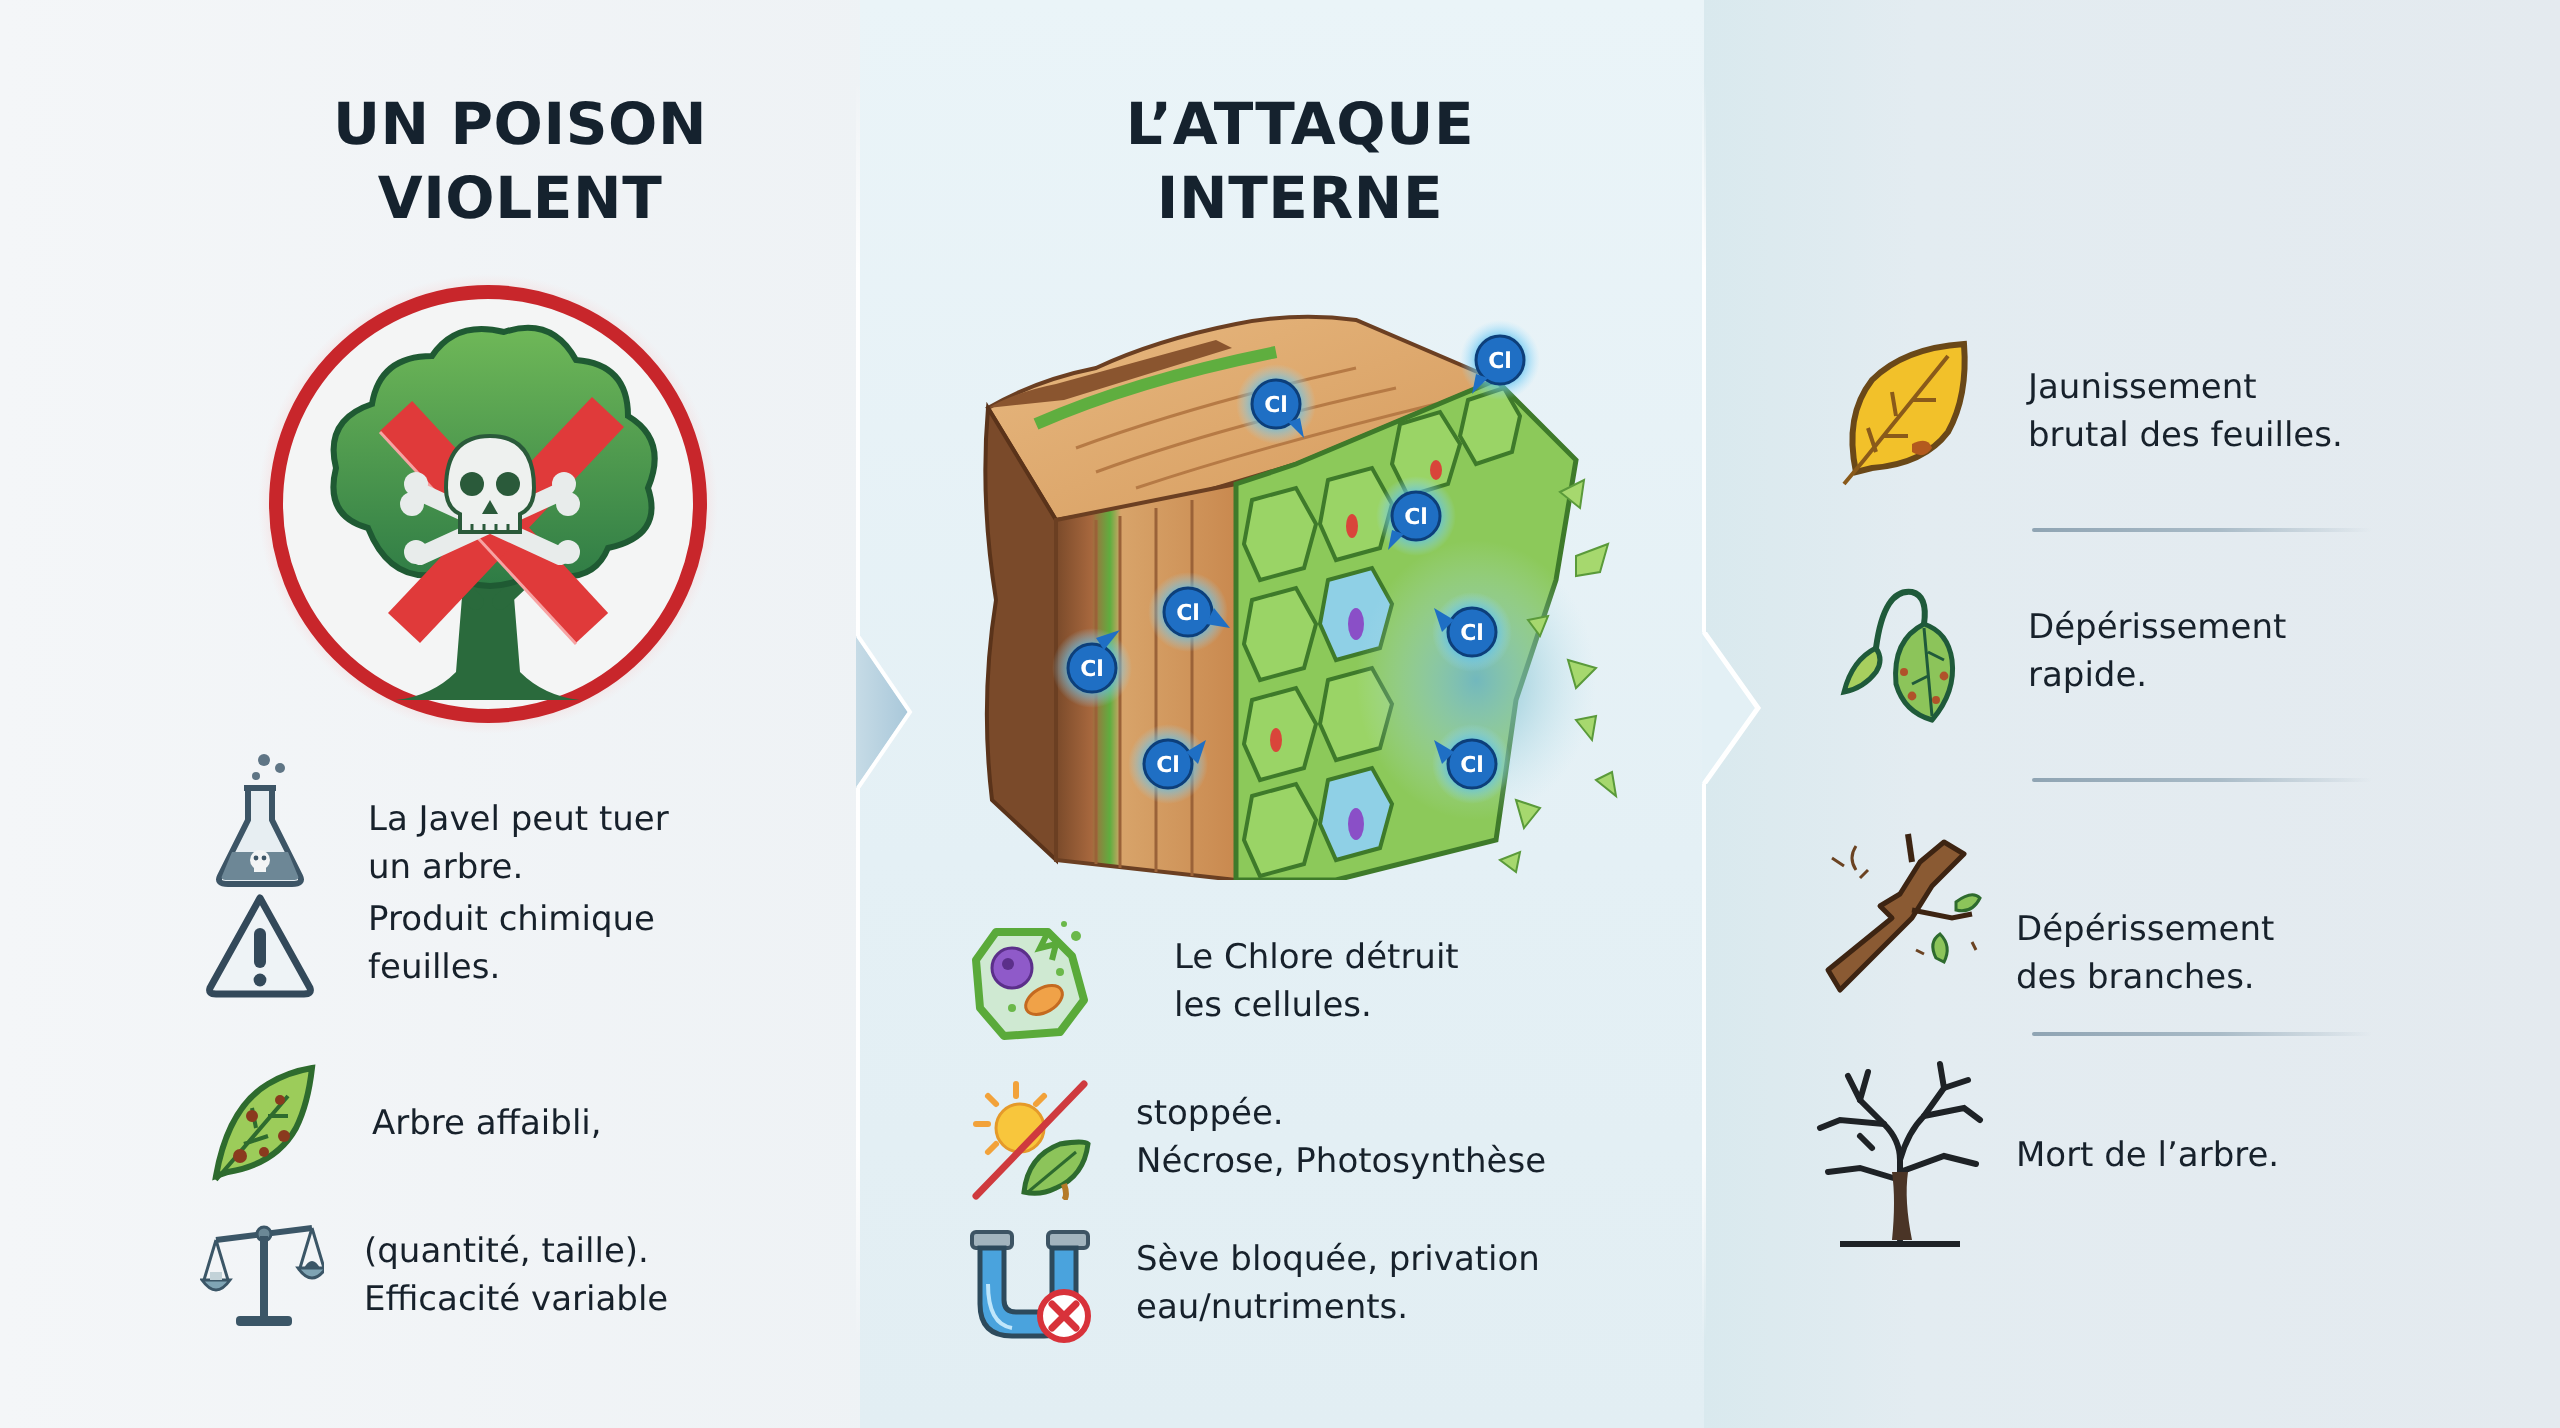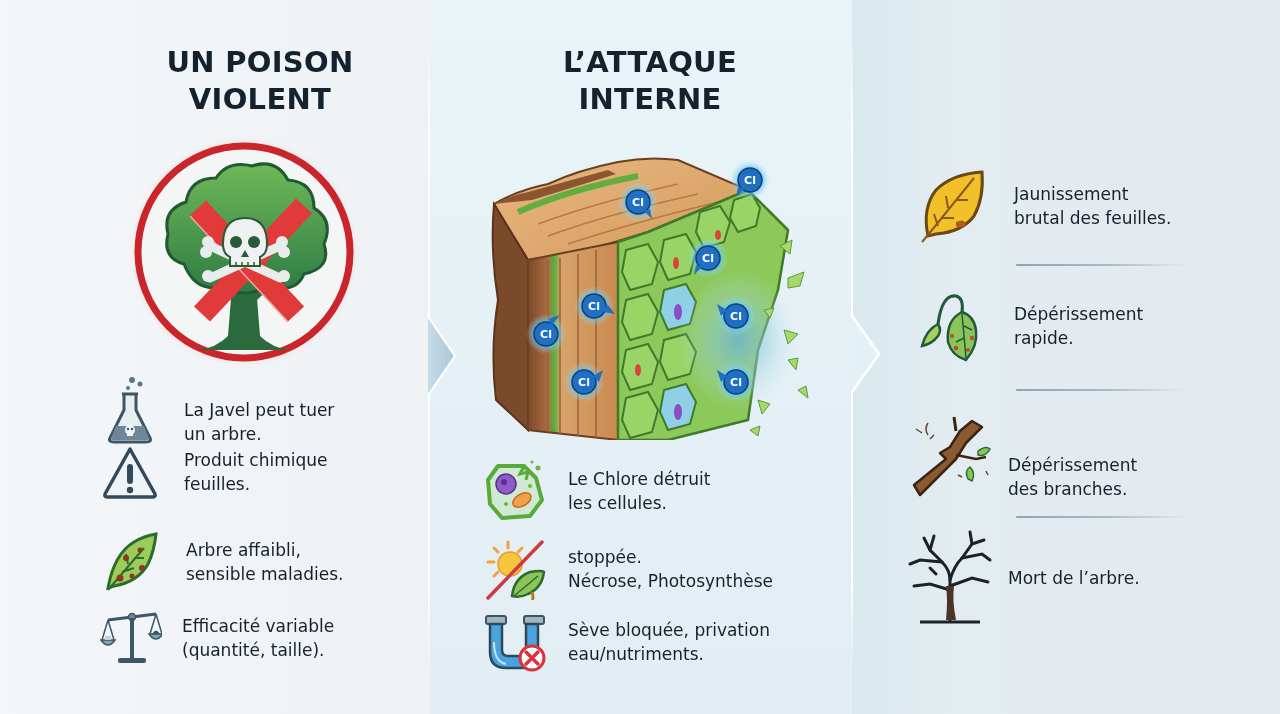--- a/index.html
+++ b/index.html
@@ -308,43 +308,42 @@
       <path d="M4 56 Q10 22 30 10 Q40 4 52 2 Q50 20 44 32 Q34 50 10 54 Z" fill="#9ccc5a" stroke="#2e6b2e" stroke-width="3"></path>
       <path d="M4 58 L40 16 M18 40 L30 36 M24 32 L22 22 M30 26 L40 26" stroke="#2e6b2e" stroke-width="2" fill="none"></path>
       <circle cx="22" cy="26" r="3" fill="#8a3a1e"></circle>
         <circle cx="36" cy="18" r="2.5" fill="#8a3a1e"></circle>
       <circle cx="38" cy="36" r="3" fill="#8a3a1e"></circle>
         <circle cx="16" cy="46" r="3.5" fill="#8a3a1e"></circle>
       <circle cx="28" cy="44" r="2.5" fill="#8a3a1e"></circle>
     </svg>
     <div class="txt" style="margin-left:28px;">
       <span>Arbre affaibli,</span>
-      <span>sensible maladies.</span>
     </div>
   </div>
 
   <div class="item" style="left:100px; top:610px;">
     <svg class="ico" width="62" height="56" viewBox="0 0 62 56">
       <line x1="8" y1="10" x2="56" y2="4" stroke="#3b5667" stroke-width="3"></line>
       <circle cx="32" cy="7" r="3.5" fill="#6b8896" stroke="#3b5667" stroke-width="1.5"></circle>
       <rect x="30" y="8" width="4" height="40" fill="#3b5667"></rect>
       <rect x="18" y="48" width="28" height="5" rx="2" fill="#3b5667"></rect>
       <path d="M8 10 L2 30 M8 10 L14 30 M56 4 L50 24 M56 4 L62 24" stroke="#3b5667" stroke-width="1.5"></path>
       <path d="M1 30 Q8 40 15 30 Z" fill="#7fa4b4" stroke="#3b5667" stroke-width="1.5"></path>
       <rect x="5" y="26" width="6" height="4" fill="#c2d2d8"></rect>
       <path d="M49 24 Q56 34 63 24 Z" fill="#7fa4b4" stroke="#3b5667" stroke-width="1.5"></path>
       <path d="M52 24 Q56 17 60 24 Z" fill="#3b5667"></path>
     </svg>
     <div class="txt" style="margin-left:20px;">
+      <span>(quantité, taille).</span>
       <span>Efficacité variable</span>
-      <span>(quantité, taille).</span>
-    </div>
-  </div>
-
-  <div class="item" style="left:484px; top:460px;">
+    </div>
+  </div>
+
+  <div class="item" style="left:484px; top:460px;gap:19px;">
     <svg class="ico" width="62" height="62" viewBox="0 0 62 62">
       <path d="M14 6 L40 6 L52 18 L58 40 L46 56 L18 58 L6 44 L4 20 Z" fill="#cfe9d2" stroke="#5aaa3a" stroke-width="4" stroke-linejoin="round"></path>
       <path d="M40 6 L36 14 L44 12 L42 20" stroke="#5aaa3a" stroke-width="3" fill="none"></path>
       <circle cx="22" cy="24" r="10" fill="#8f5ac9" stroke="#5b2f8a" stroke-width="1.5"></circle>
       <circle cx="20" cy="22" r="3" fill="#5b2f8a"></circle>
       <ellipse cx="38" cy="40" rx="10" ry="6" transform="rotate(-30 38 40)" fill="#f0a248" stroke="#c46a20" stroke-width="1.5"></ellipse>
       <circle cx="22" cy="44" r="2" fill="#6bb84a"></circle>
         <circle cx="46" cy="26" r="2" fill="#6bb84a"></circle>
       <circle cx="54" cy="8" r="2.5" fill="#6bb84a"></circle>
         <circle cx="48" cy="2" r="1.5" fill="#6bb84a"></circle>

